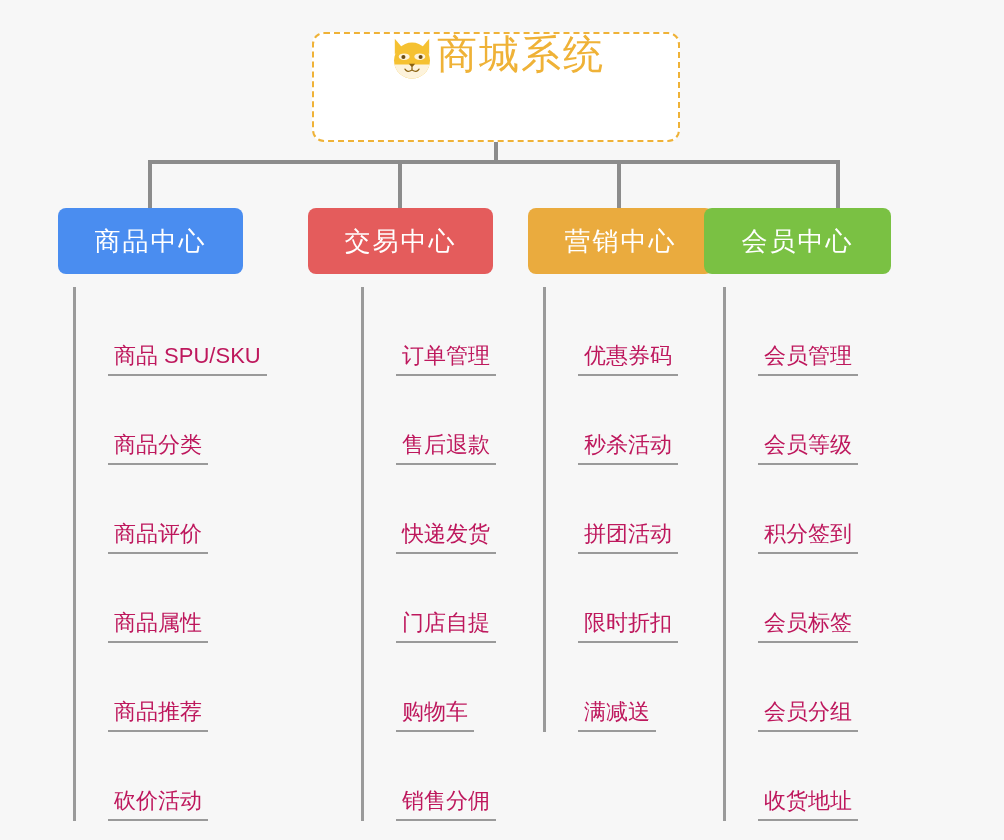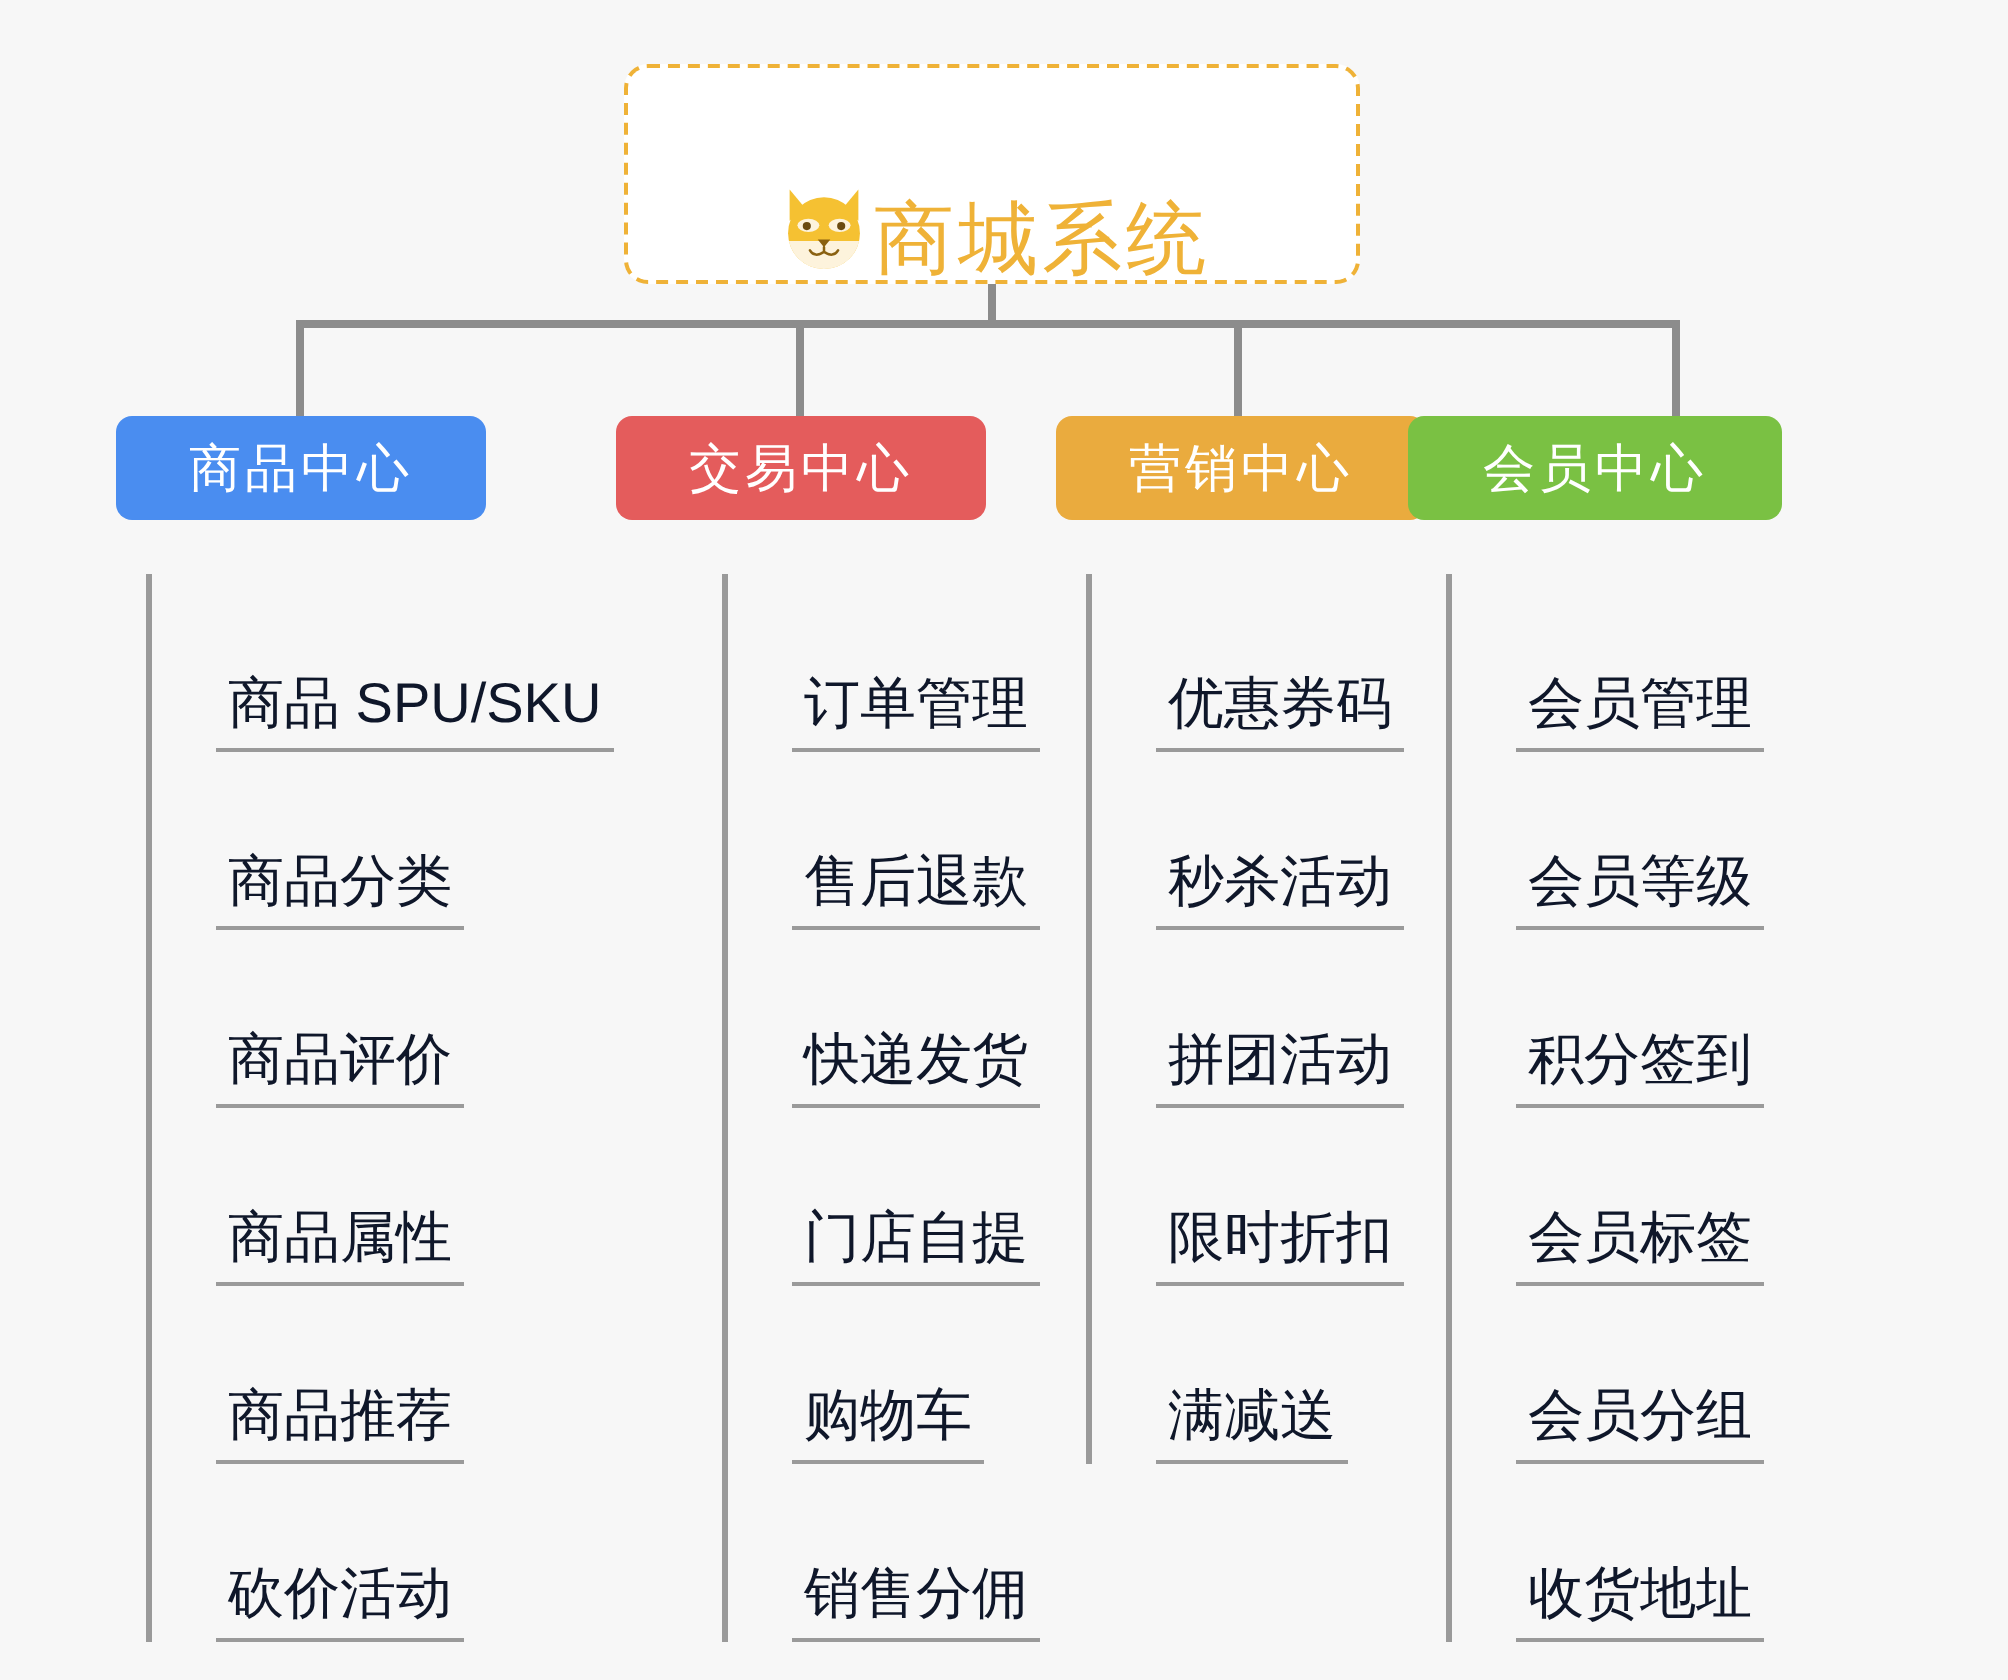--- a/index.html
+++ b/index.html
@@ -11,54 +11,54 @@
   }
   #stage { position:relative; width:1004px; height:840px; }
 
   
   .root-node{
     position:absolute; left:312px; top:32px;
     width:368px; height:110px;
     background:#ffffff;
     border:2px dashed #efb237;
     border-radius:12px;
-    display:flex; align-items:flex-end; justify-content:center;
+    display:flex; align-items:flex-start; justify-content:center;
   }
   .root-title{
     font-size:40px; color:#efb237; letter-spacing:2px;
     line-height:1;
   }
   .shiba{ width:50px; height:50px; display:block; }
 
   
   .conn{ position:absolute; background:#8c8c8c; }
   .stem{ left:494px; top:142px; width:4px; height:20px; }
   .hbar{ left:148px; top:160px; width:692px; height:4px; }
   .drop{ top:162px; width:4px; height:46px; }
 
   
   .cat-box{
-    position:absolute; top:208px; height:52px;
+    position:absolute; top:208px; height:66px;
     border-radius:8px;
     display:flex; align-items:center; justify-content:center;
     color:#ffffff; font-size:26px; letter-spacing:2px;
   }
 
   
   .leaf-col{
     position:absolute; top:287px;
     border-left:3px solid #9a9a9a;
   }
   .leaf-item{
     height:89px;
     display:flex; align-items:flex-end;
     padding-left:32px;
   }
   .leaf-label{
-    font-size:28px; color:#0f172a;
+    font-size:22px; color:#be185d;
     line-height:1.1;
     padding:0 6px 6px 6px;
     border-bottom:2px solid #9a9a9a;
     white-space:nowrap;
     display:inline-block;
   }
 </style>
 </head>
 <body>
 

